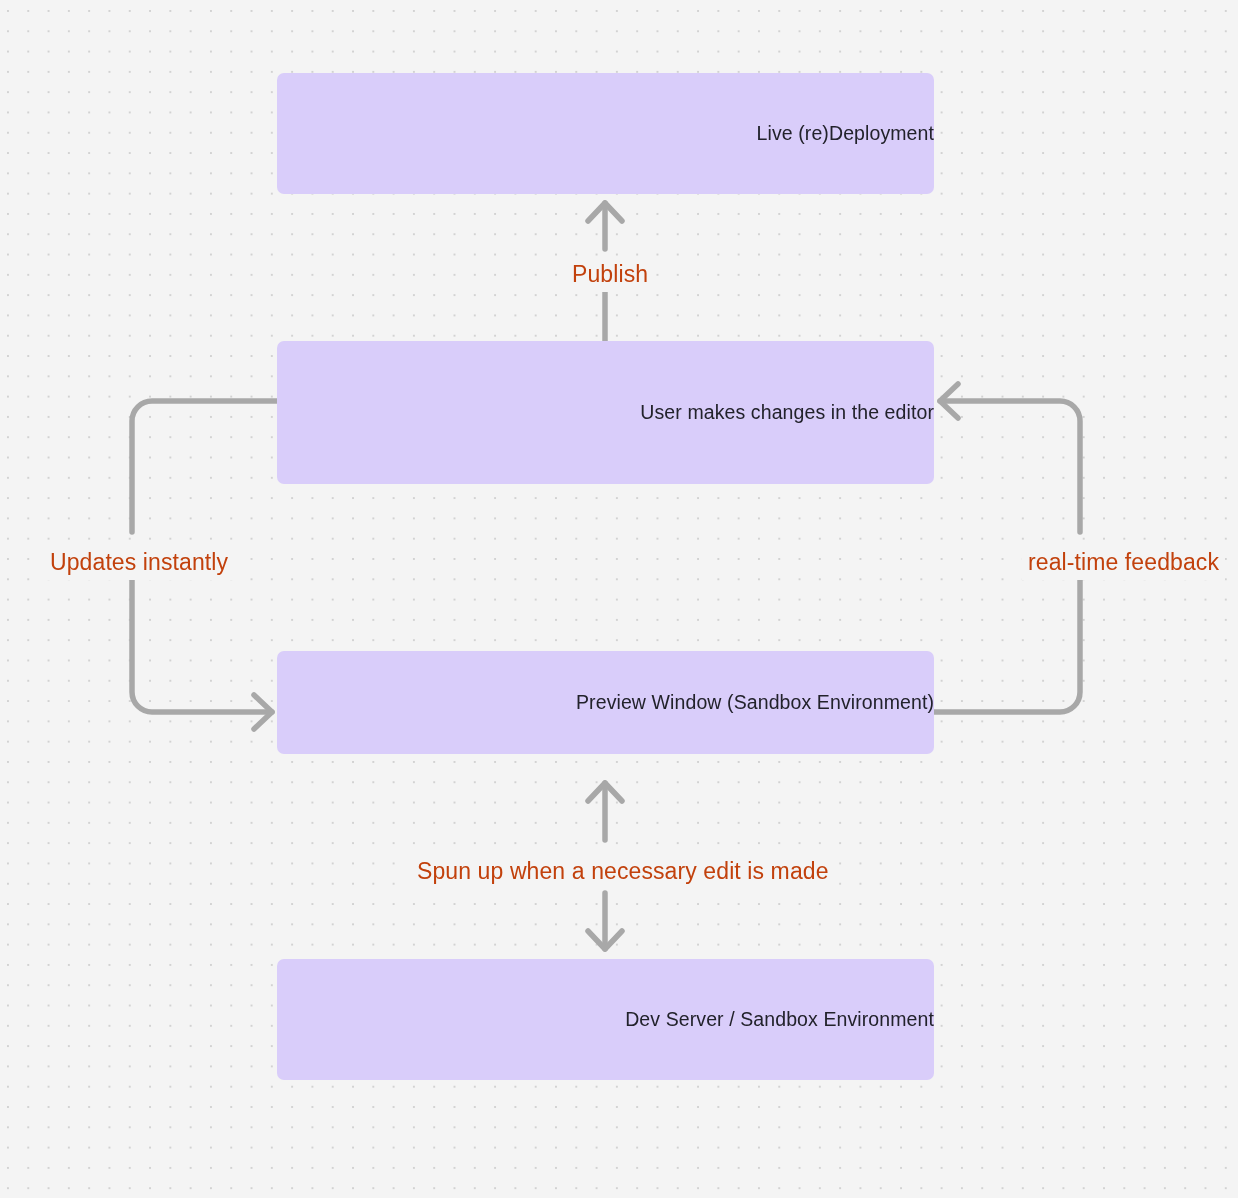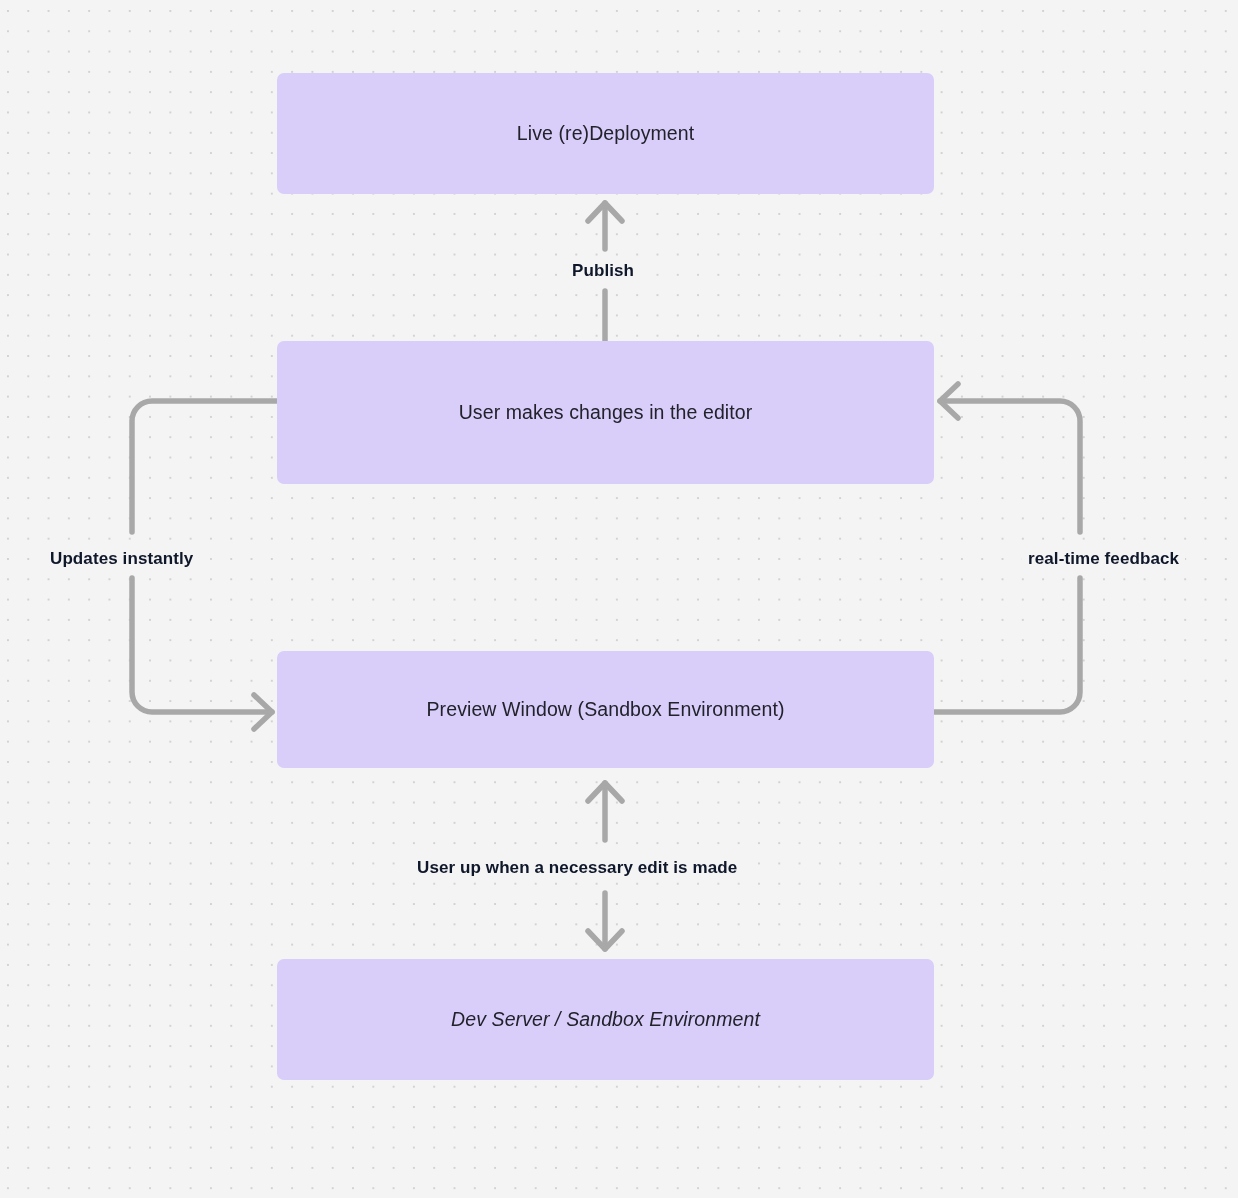--- a/index.html
+++ b/index.html
@@ -36,48 +36,47 @@
     height: 1198px;
     pointer-events: none;
   }
 
   .node {
     position: absolute;
     background: #d9cdfa;
     border-radius: 7px;
     display: flex;
     align-items: center;
-    justify-content: center;
+    justify-content: flex-end;
     box-sizing: border-box;
   }
   .node-label {
     font-size: 19.5px;
     color: #22222b;
     letter-spacing: 0.1px;
     line-height: 1.25;
     text-align: center;
     white-space: nowrap;
   }
 
   #node-live      { left: 277px; top: 73px;  width: 657px; height: 121px; }
   #node-user      { left: 277px; top: 341px; width: 657px; height: 143px; }
-  #node-preview   { left: 277px; top: 651px; width: 657px; height: 117px; }
-  #node-devserver { left: 277px; top: 959px; width: 657px; height: 121px; font-style: italic; }
+  #node-preview   { left: 277px; top: 651px; width: 657px; height: 103px; }
+  #node-devserver { left: 277px; top: 959px; width: 657px; height: 121px; }
 
   .edge-label {
     position: absolute;
-    font-size: 17px;
-    color: #0f172a;
+    font-size: 23px;
+    color: #c2410c;
     letter-spacing: 0.1px;
     white-space: nowrap;
     background: #f4f4f4;
     padding: 2px 6px;
     box-sizing: border-box;
     line-height: 1.3;
-    font-weight: bold;
   }
   #label-publish   { left: 566px; top: 258px; }
   #label-spun      { left: 411px; top: 855px; }
   #label-updates   { left: 44px;  top: 546px; }
   #label-realtime  { left: 1022px; top: 546px; }
 </style>
 </head>
 <body>
 
 <div id="canvas"></div>
@@ -125,13 +124,13 @@
 <div class="node" id="node-devserver">
   <span class="node-label">Dev Server / Sandbox Environment</span>
 </div>
 
 <div class="edge-label" id="label-publish">Publish</div>
 
 <div class="edge-label" id="label-updates">Updates instantly</div>
 
 <div class="edge-label" id="label-realtime">real-time feedback</div>
 
-<div class="edge-label" id="label-spun">User up when a necessary edit is made</div>
+<div class="edge-label" id="label-spun">Spun up when a necessary edit is made</div>
 
 </body></html>

